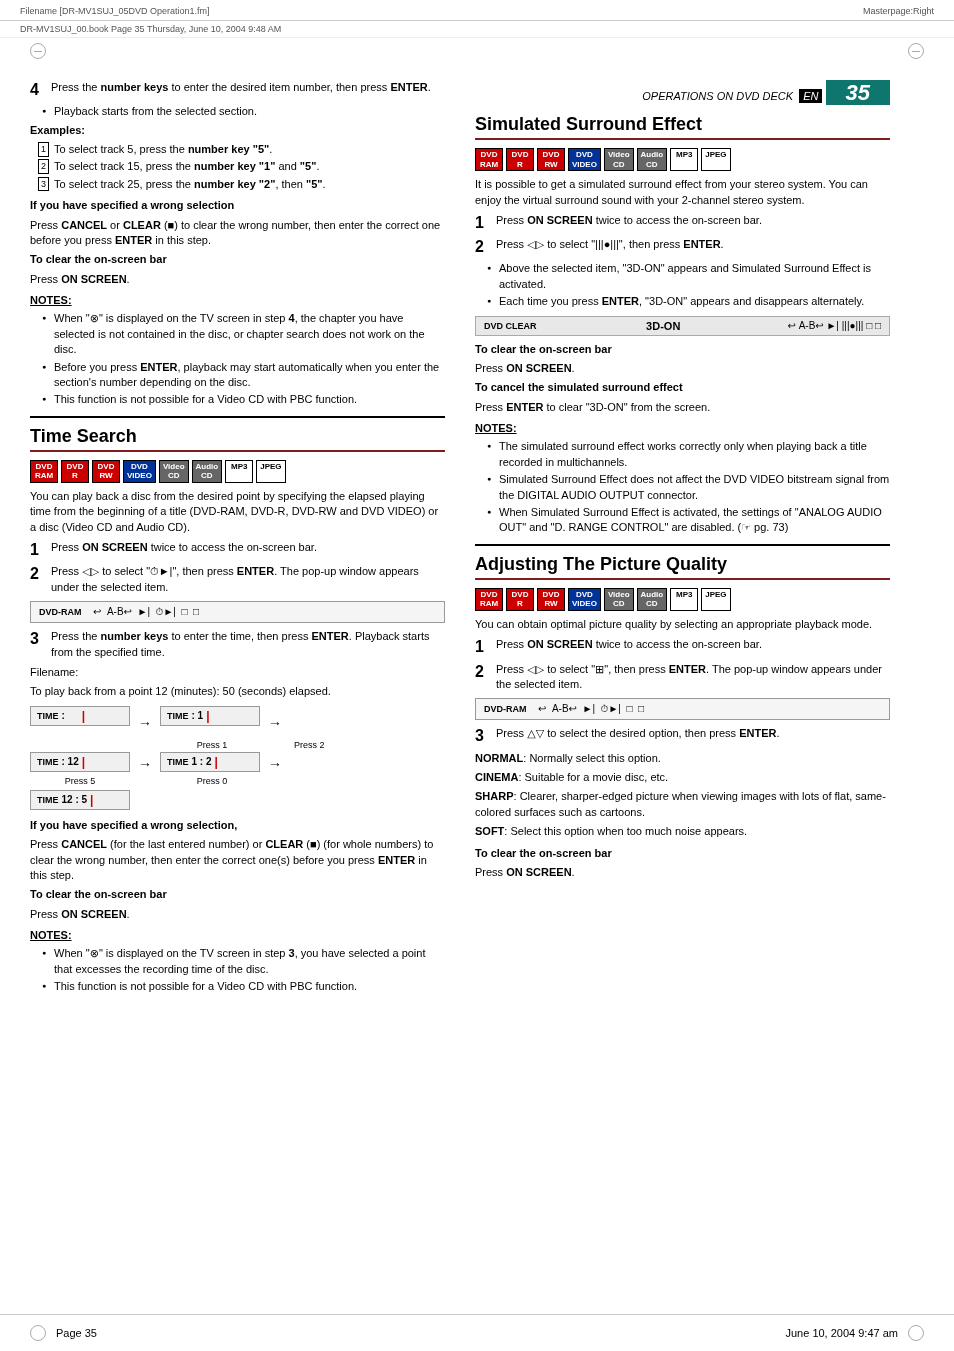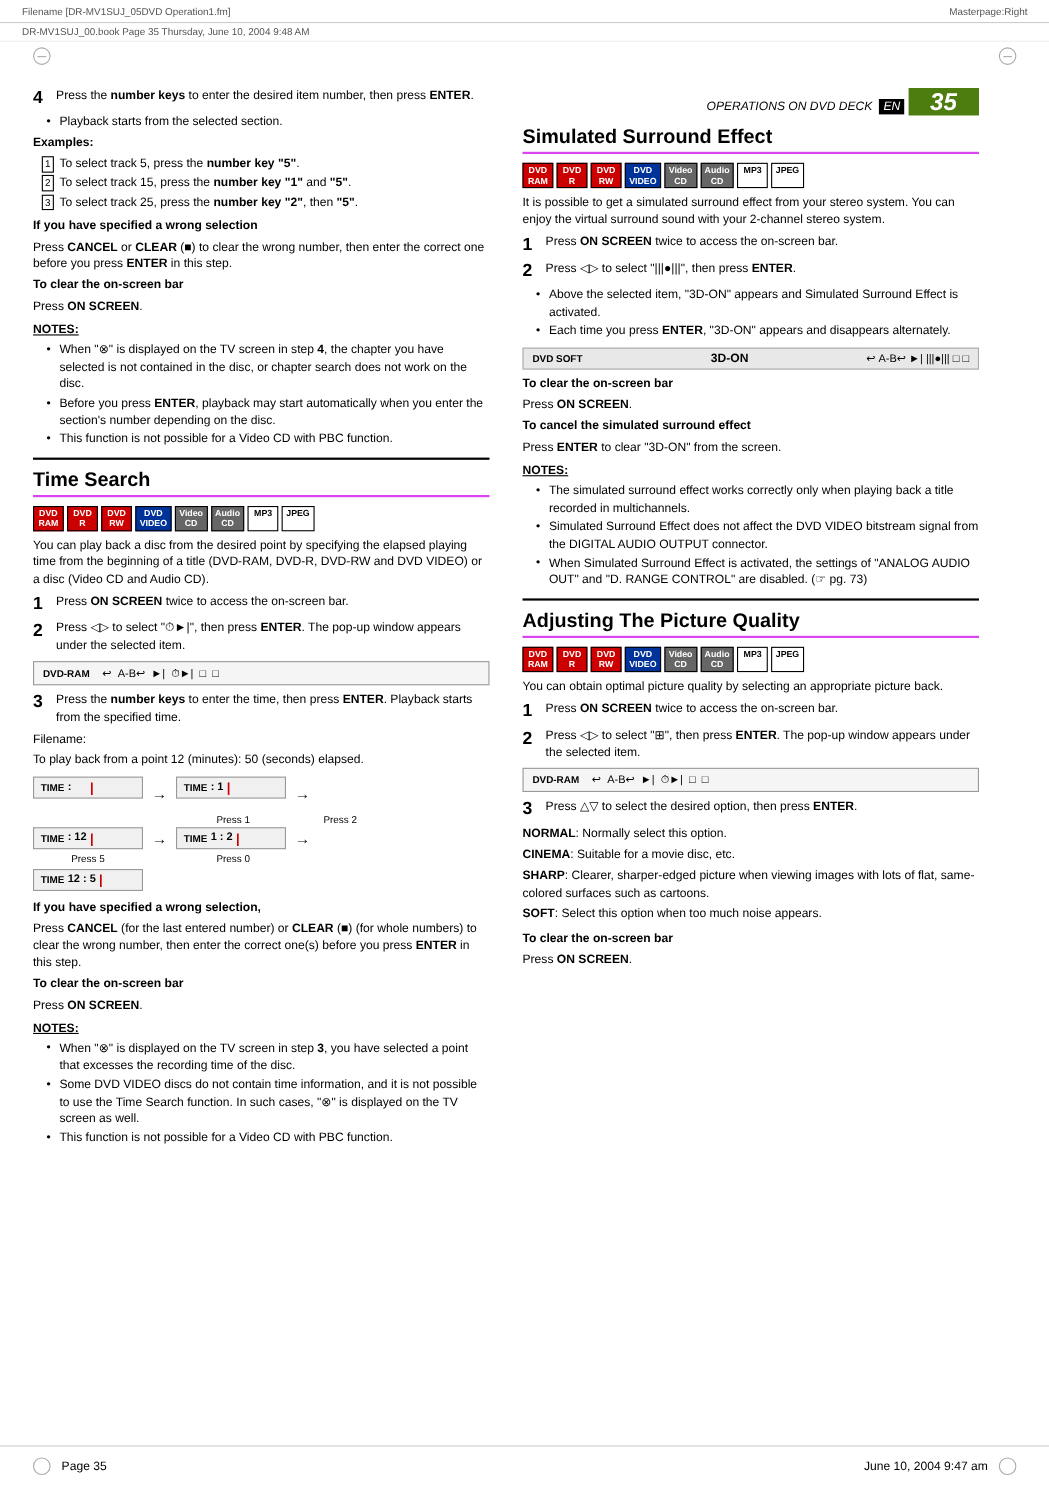--- a/index.html
+++ b/index.html
@@ -58,21 +58,21 @@
       width: 460px;
       padding: 12px 30px 12px 15px;
     }
 
     
     .section-title {
       font-size: 18px;
       font-weight: bold;
       margin-bottom: 8px;
       margin-top: 8px;
-      border-bottom: 2px solid #d946ef;
+      border-bottom: 2px solid #7f1d1d;
       padding-bottom: 3px;
     }
 
     p { margin-bottom: 4px; font-size: 11px; line-height: 1.4; }
 
     
     .step {
       display: flex;
       align-items: flex-start;
       margin-bottom: 5px;
@@ -382,30 +382,29 @@
 
       <p style="margin-top:8px;"><b>If you have specified a wrong selection,</b></p>
       <p>Press <b>CANCEL</b> (for the last entered number) or <b>CLEAR</b> (■) (for whole numbers) to clear the wrong number, then enter the correct one(s) before you press <b>ENTER</b> in this step.</p>
 
       <p style="margin-top:4px;"><b>To clear the on-screen bar</b></p>
       <p>Press <b>ON SCREEN</b>.</p>
 
       <p class="notes-heading">NOTES:</p>
       <ul class="bullet-list">
         <li>When "⊗" is displayed on the TV screen in step <b>3</b>, you have selected a point that excesses the recording time of the disc.</li>
-        <li>Some DVD VIDEO discs do not contain time information, and it is not possible to use the Time Search function. In such cases, "⊗" is displayed on the TV screen as well.</li>
         <li>This function is not possible for a Video CD with PBC function.</li>
       </ul>
 
     </div>
 
     <div class="right-column">
 
       <div class="ops-header">
-        <i>OPERATIONS ON DVD DECK</i>&nbsp;&nbsp;<span style="background:#000; color:#fff; font-size:11px; padding:1px 4px;margin-top:44px;">EN</span>&nbsp;<span style="background:#4d7c0f; color:#fff; font-size:22px; font-weight:bold; padding:0 20px;">35</span>
+        <i>OPERATIONS ON DVD DECK</i>&nbsp;&nbsp;<span style="background:#000; color:#fff; font-size:11px; padding:1px 4px;margin-top:44px;">EN</span>&nbsp;<span style="background:#0f766e; color:#fff; font-size:22px; font-weight:bold; padding:0 20px;">35</span>
       </div>
 
       <div class="section-title">Simulated Surround Effect</div>
 
       <div class="disc-badges">
         <div class="badge badge-dvd-ram">DVD<br>RAM</div>
         <div class="badge badge-dvd-r">DVD<br>R</div>
         <div class="badge badge-dvd-rw">DVD<br>RW</div>
         <div class="badge badge-dvd-video">DVD<br>VIDEO</div>
         <div class="badge badge-video-cd">Video<br>CD</div>
@@ -426,21 +425,21 @@
         <span class="step-content">Press ◁▷ to select "|||●|||", then press <b>ENTER</b>.</span>
       </div>
 
       <ul class="bullet-list">
         <li>Above the selected item, "3D-ON" appears and Simulated Surround Effect is activated.</li>
         <li>Each time you press <b>ENTER</b>, "3D-ON" appears and disappears alternately.</li>
       </ul>
 
       <div style="margin: 6px 0;">
         <div style="background:#e8e8e8; border:1px solid #aaa; padding:3px 8px; font-size:10px; display:flex; align-items:center; gap:8px;">
-          <span style="font-size:9px;font-weight:bold; min-width:55px;">DVD SOFT</span>
+          <span style="font-size:9px;font-weight:bold; min-width:55px;">DVD CLEAR</span>
           <span style="flex:1; text-align:center; font-weight:bold; font-size:11px;">3D-ON</span>
           <span>↩&nbsp;A-B↩&nbsp;►|&nbsp;|||●|||&nbsp;□&nbsp;□</span>
         </div>
       </div>
 
       <p><b>To clear the on-screen bar</b></p>
       <p>Press <b>ON SCREEN</b>.</p>
 
       <p style="margin-top:4px;"><b>To cancel the simulated surround effect</b></p>
       <p>Press <b>ENTER</b> to clear "3D-ON" from the screen.</p>
@@ -459,21 +458,21 @@
         <div class="badge badge-dvd-ram">DVD<br>RAM</div>
         <div class="badge badge-dvd-r">DVD<br>R</div>
         <div class="badge badge-dvd-rw">DVD<br>RW</div>
         <div class="badge badge-dvd-video">DVD<br>VIDEO</div>
         <div class="badge badge-video-cd">Video<br>CD</div>
         <div class="badge badge-audio-cd">Audio<br>CD</div>
         <div class="badge badge-mp3">MP3</div>
         <div class="badge badge-jpeg">JPEG</div>
       </div>
 
-      <p>You can obtain optimal picture quality by selecting an appropriate picture back.</p>
+      <p>You can obtain optimal picture quality by selecting an appropriate playback mode.</p>
 
       <div class="step" style="margin-top:5px;">
         <span class="step-num highlight-num">1</span>
         <span class="step-content">Press <b>ON SCREEN</b> twice to access the on-screen bar.</span>
       </div>
 
       <div class="step">
         <span class="step-num highlight-num">2</span>
         <span class="step-content">Press ◁▷ to select "⊞", then press <b>ENTER</b>. The pop-up window appears under the selected item.</span>
       </div>

